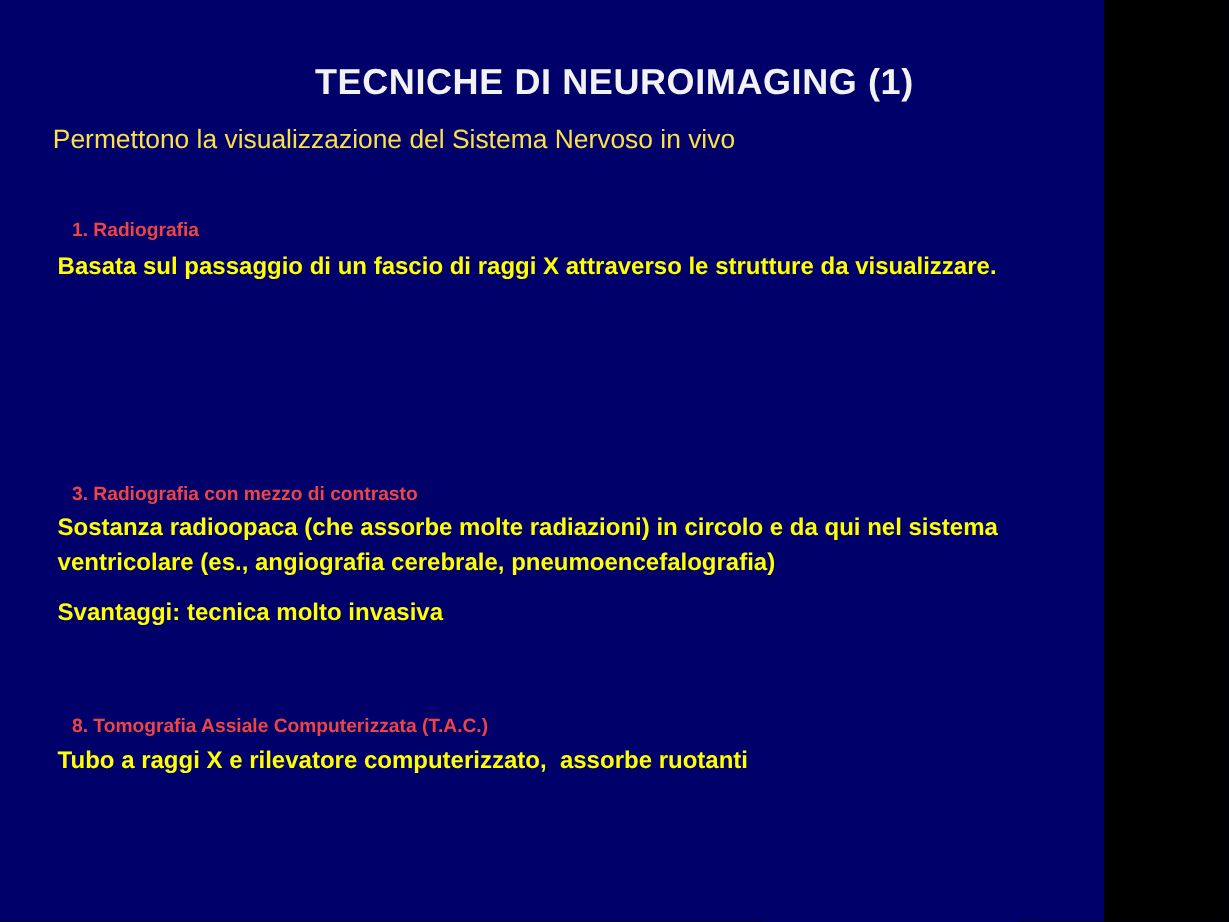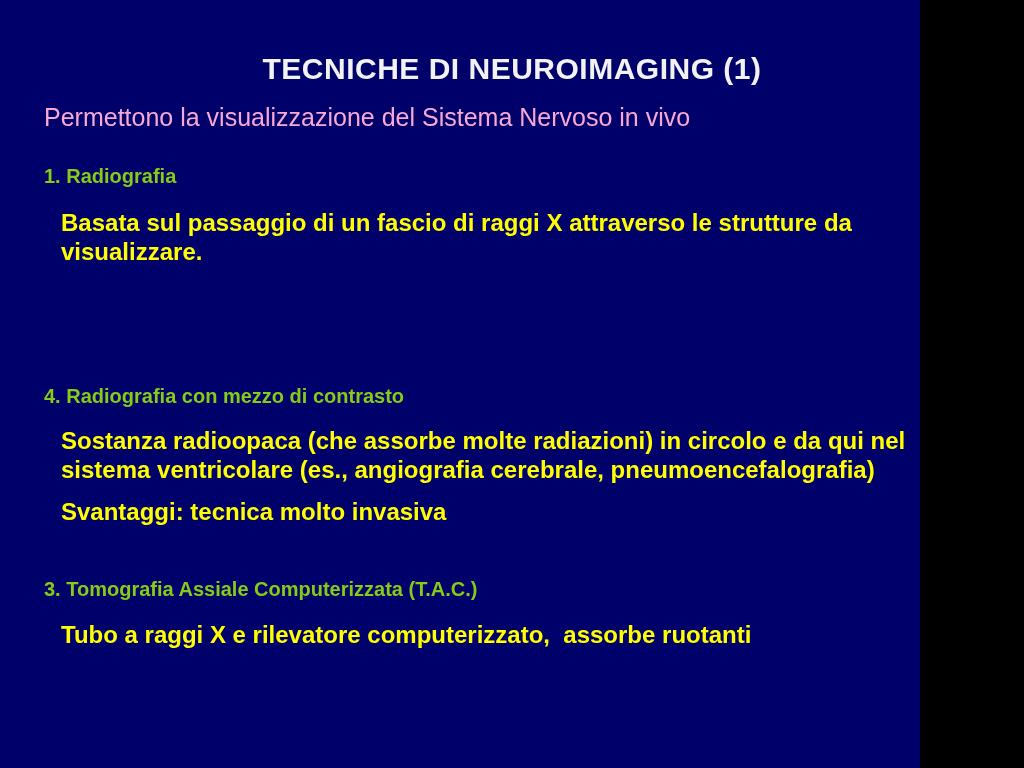--- a/index.html
+++ b/index.html
@@ -26,41 +26,41 @@
     font-size: 30px;
     font-weight: bold;
     letter-spacing: 0.5px;
   }
   .slide-subtitle {
     position: absolute;
     top: 103px;
     left: 44px;
     width: 940px;
     margin: 0;
-    color: #f9a8d4;
-    font-size: 25px;
+    color: #fde047;
+    font-size: 22px;
     font-weight: normal;
   }
   .section-heading {
     position: absolute;
     left: 44px;
     width: 920px;
-    margin: 0;
-    color: #84cc16;
-    font-size: 20px;
+    margin: 16px;
+    color: #ef4444;
+    font-size: 16px;
     font-weight: bold;
     line-height: 29px;
   }
   .body-paragraph {
     position: absolute;
-    left: 61px;
+    left: 48px;
     width: 890px;
     margin: 0;
     color: #ffff00;
-    font-size: 24px;
+    font-size: 20px;
     font-weight: bold;
     line-height: 29px;
     white-space: pre-wrap;
   }
   .pos-h1 { top: 162px; }
   .pos-p1 { top: 208px; }
   .pos-p2 { top: 281px; }
   .pos-h2 { top: 382px; }
   .pos-p3 { top: 426px; }
   .pos-p4 { top: 497px; }
@@ -75,24 +75,24 @@
 
   <h1 class="slide-title">TECNICHE DI NEUROIMAGING (1)</h1>
 
   <p class="slide-subtitle">Permettono la visualizzazione del Sistema Nervoso in vivo</p>
 
   <h2 class="section-heading pos-h1">1. Radiografia</h2>
 
   <p class="body-paragraph pos-p1">Basata sul passaggio di un fascio di raggi X attraverso le strutture da visualizzare.</p>
 
 
-  <h2 class="section-heading pos-h2">4. Radiografia con mezzo di contrasto</h2>
+  <h2 class="section-heading pos-h2">3. Radiografia con mezzo di contrasto</h2>
 
   <p class="body-paragraph pos-p4">Svantaggi: tecnica molto invasiva</p>
 
   <p class="body-paragraph pos-p3">Sostanza radioopaca (che assorbe molte radiazioni) in circolo e da qui nel sistema ventricolare (es., angiografia cerebrale, pneumoencefalografia)</p>
 
-  <h2 class="section-heading pos-h3">3. Tomografia Assiale Computerizzata (T.A.C.)</h2>
+  <h2 class="section-heading pos-h3">8. Tomografia Assiale Computerizzata (T.A.C.)</h2>
 
   <p class="body-paragraph pos-p5">Tubo a raggi X e rilevatore computerizzato,  assorbe ruotanti</p>
 
 
 </div>
 
 </body></html>

